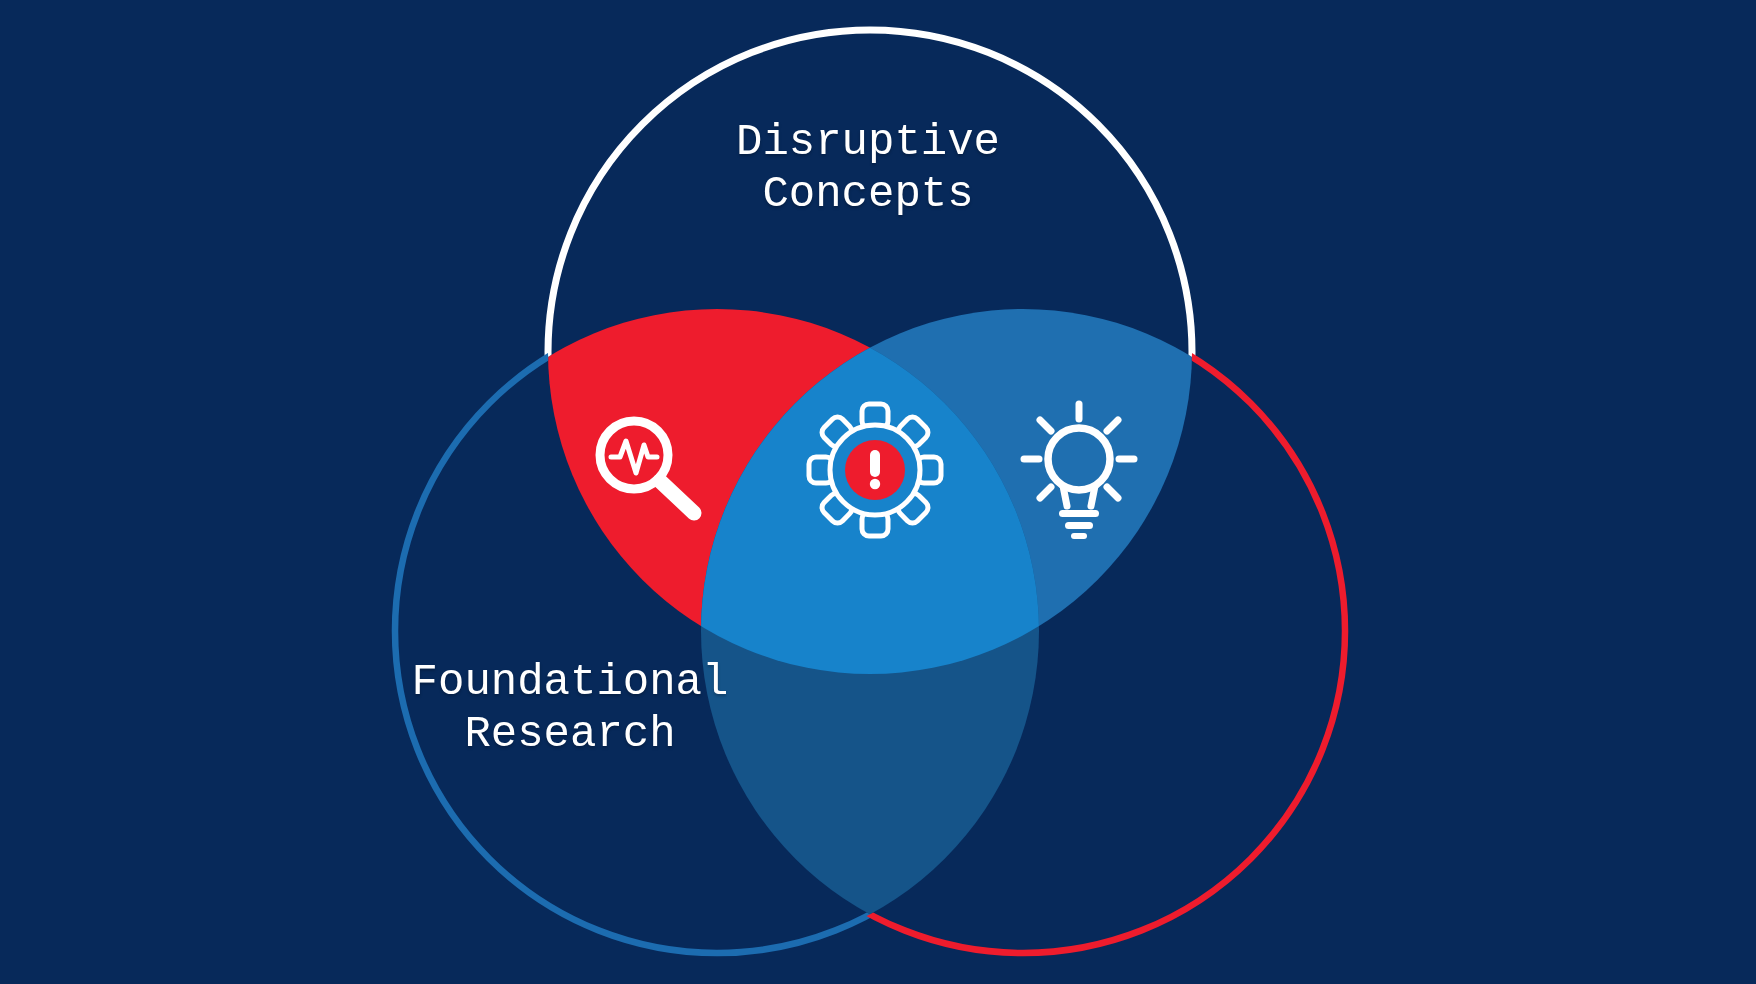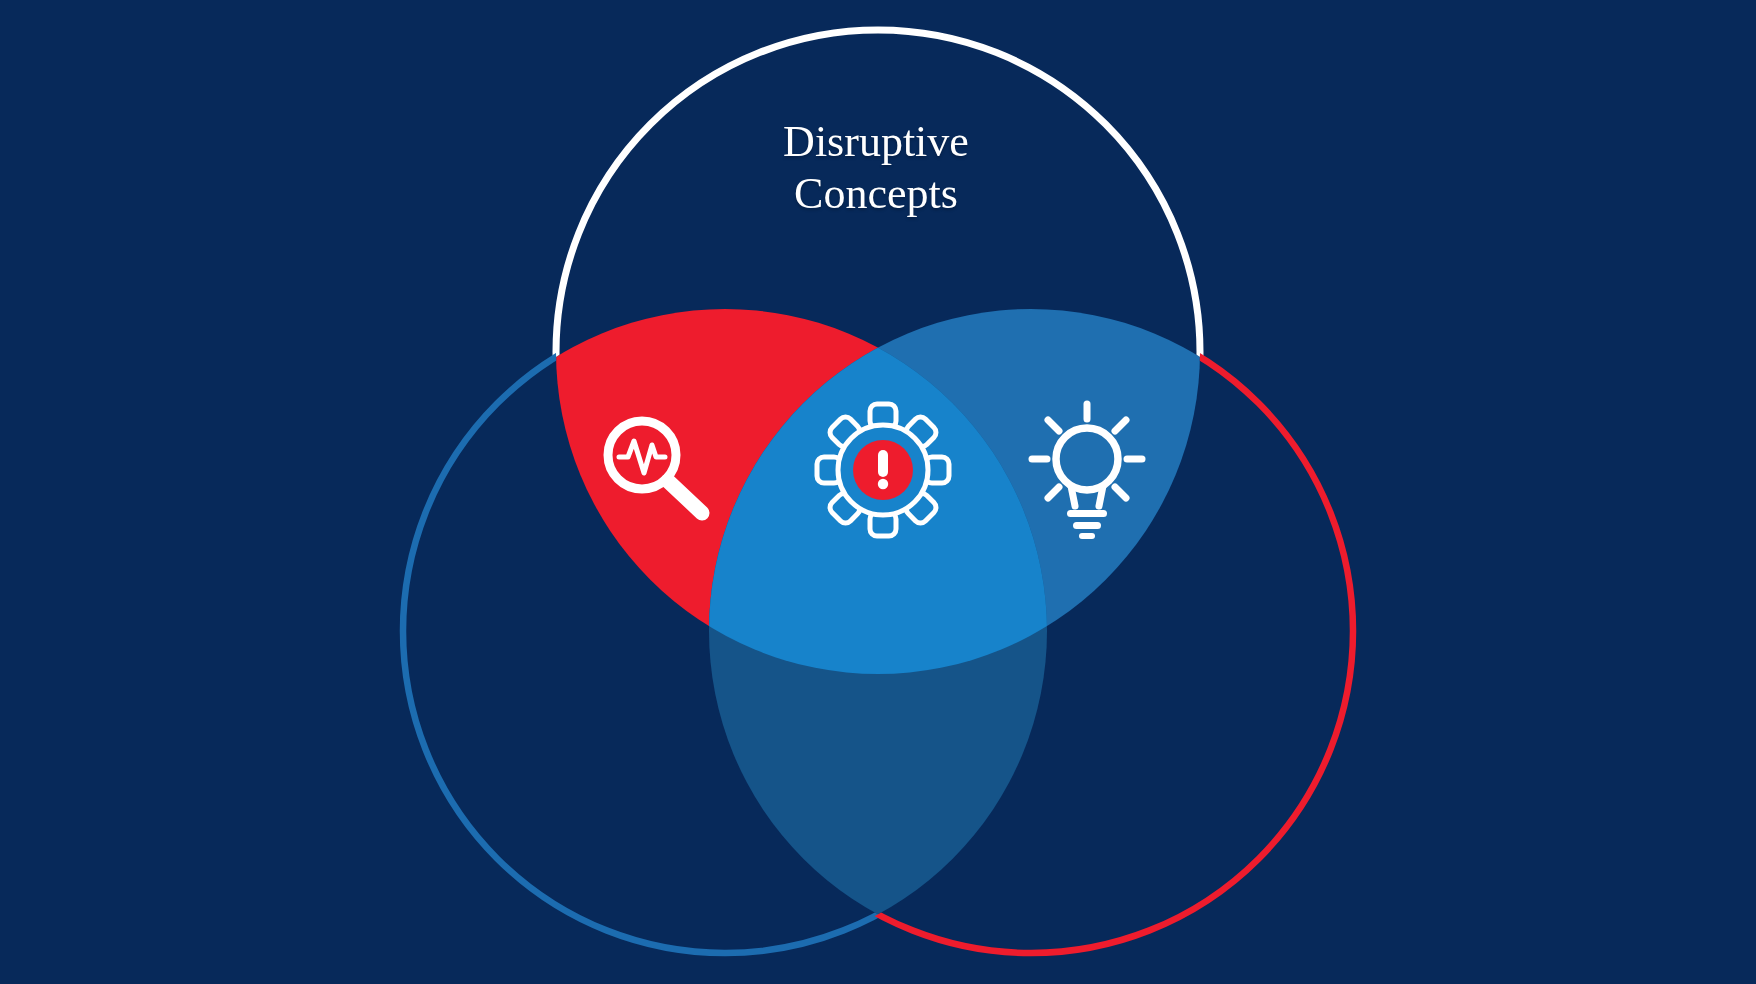--- a/index.html
+++ b/index.html
@@ -5,22 +5,21 @@
   html, body {
     margin: 0;
     padding: 0;
     background: #07295A;
   }
   .stage {
     position: relative;
     width: 1612px;
     height: 984px;
     overflow: hidden;
-    font-family: Liberation Serif, serif;
-    margin-left: 8px;
+    font-family: Liberation Mono, monospace;
   }
   .stage svg {
     position: absolute;
     left: 0;
     top: 0;
   }
   .venn-label {
     position: absolute;
     transform: translate(-50%, -50%);
     color: #FFFFFF;
@@ -123,14 +122,16 @@
       <g stroke="none" fill="#FFFFFF">
         <rect x="-20" y="51" width="40" height="7" rx="3.5"></rect>
         <rect x="-14" y="63" width="28" height="7" rx="3.5"></rect>
         <rect x="-8" y="74" width="16" height="6" rx="3"></rect>
       </g>
     </g>
   </svg>
 
   <div class="venn-label" id="label-disruptive">Disruptive
 Concepts</div>
+  <div class="venn-label" id="label-foundational">Foundational
+Research</div>
 
 </div>
 
 </body></html>

